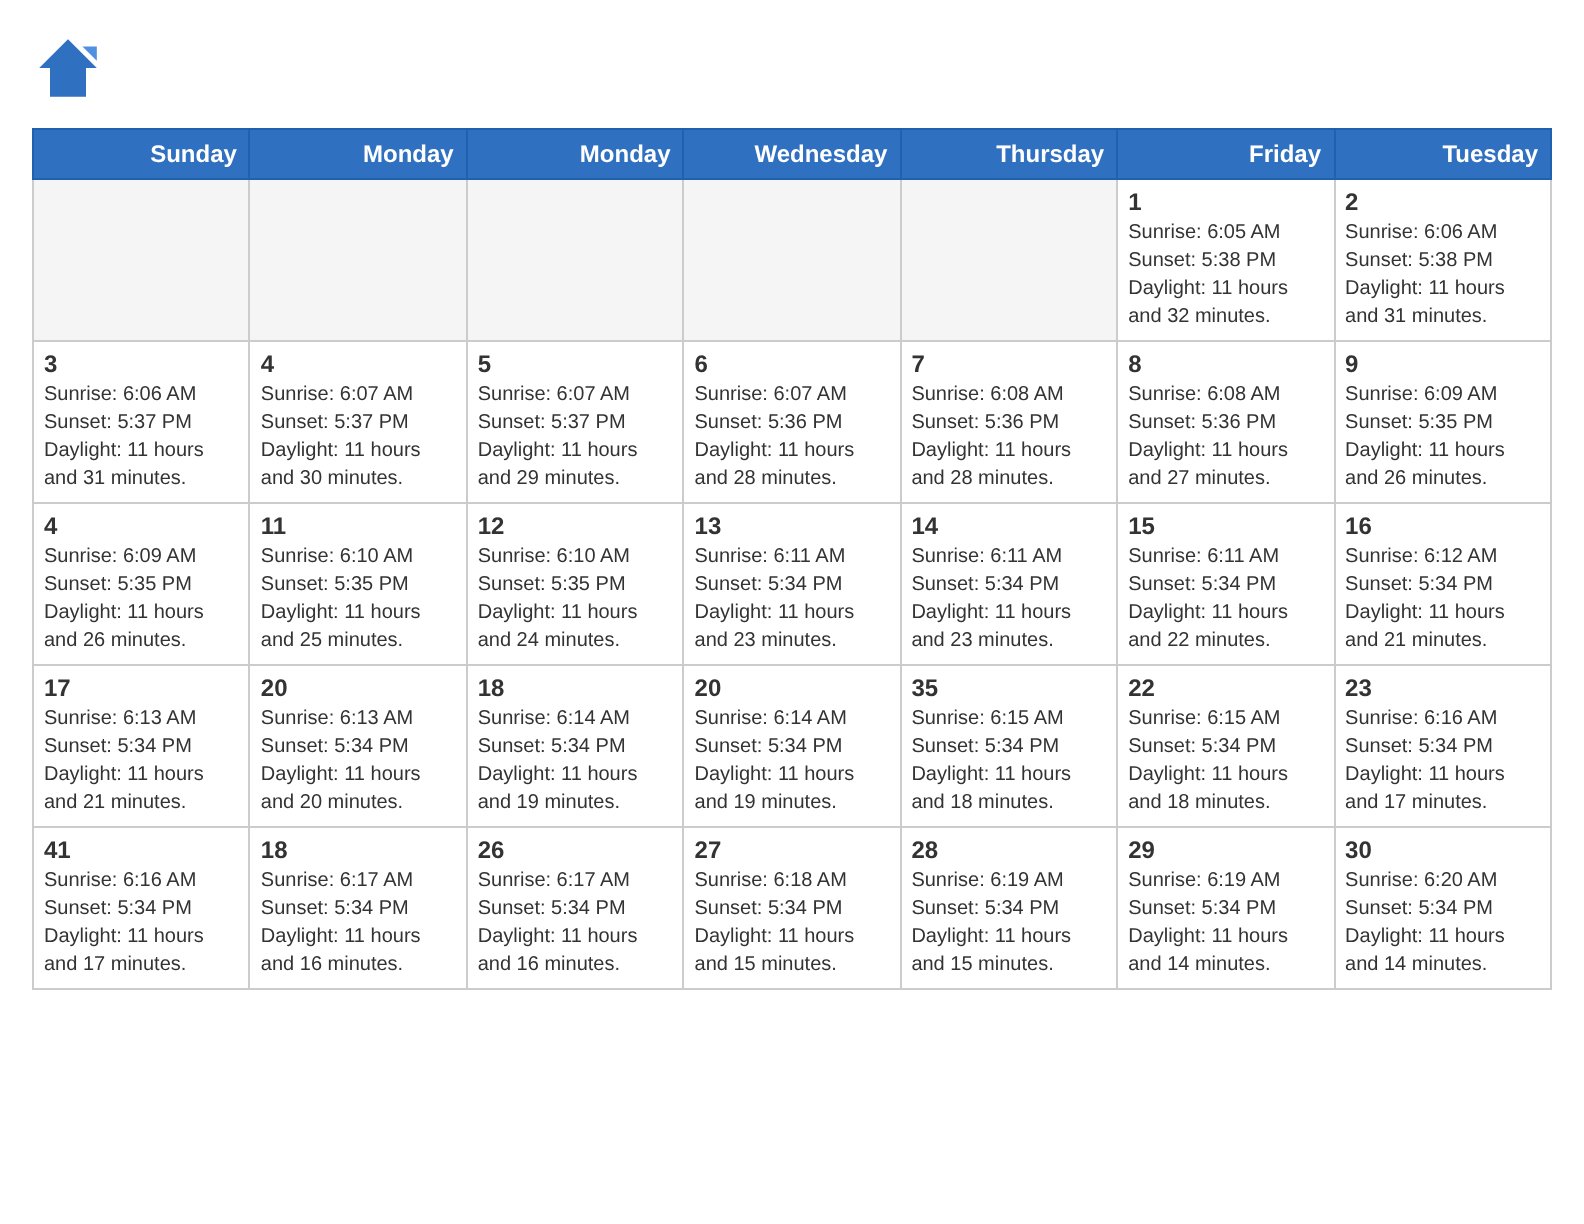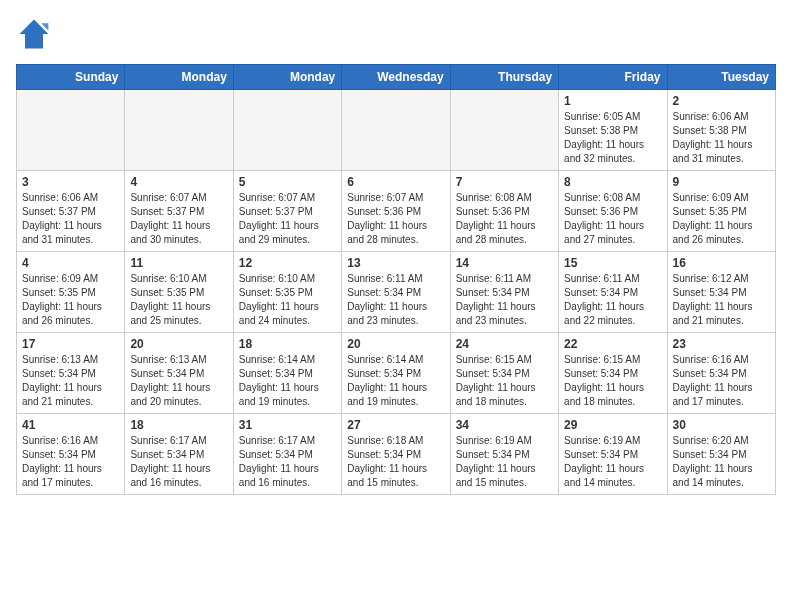--- a/index.html
+++ b/index.html
@@ -202,21 +202,21 @@
         </td>
         <td>
           <div class="day-number">18</div>
           <div class="day-info">Sunrise: 6:14 AM<br>Sunset: 5:34 PM<br>Daylight: 11 hours and 19 minutes.</div>
         </td>
         <td>
           <div class="day-number">20</div>
           <div class="day-info">Sunrise: 6:14 AM<br>Sunset: 5:34 PM<br>Daylight: 11 hours and 19 minutes.</div>
         </td>
         <td>
-          <div class="day-number">24</div>
+          <div class="day-number">35</div>
           <div class="day-info">Sunrise: 6:15 AM<br>Sunset: 5:34 PM<br>Daylight: 11 hours and 18 minutes.</div>
         </td>
         <td>
           <div class="day-number">22</div>
           <div class="day-info">Sunrise: 6:15 AM<br>Sunset: 5:34 PM<br>Daylight: 11 hours and 18 minutes.</div>
         </td>
         <td>
           <div class="day-number">23</div>
           <div class="day-info">Sunrise: 6:16 AM<br>Sunset: 5:34 PM<br>Daylight: 11 hours and 17 minutes.</div>
         </td>
@@ -224,29 +224,29 @@
       <tr>
         <td>
           <div class="day-number">41</div>
           <div class="day-info">Sunrise: 6:16 AM<br>Sunset: 5:34 PM<br>Daylight: 11 hours and 17 minutes.</div>
         </td>
         <td>
           <div class="day-number">18</div>
           <div class="day-info">Sunrise: 6:17 AM<br>Sunset: 5:34 PM<br>Daylight: 11 hours and 16 minutes.</div>
         </td>
         <td>
-          <div class="day-number">31</div>
+          <div class="day-number">26</div>
           <div class="day-info">Sunrise: 6:17 AM<br>Sunset: 5:34 PM<br>Daylight: 11 hours and 16 minutes.</div>
         </td>
         <td>
           <div class="day-number">27</div>
           <div class="day-info">Sunrise: 6:18 AM<br>Sunset: 5:34 PM<br>Daylight: 11 hours and 15 minutes.</div>
         </td>
         <td>
-          <div class="day-number">34</div>
+          <div class="day-number">28</div>
           <div class="day-info">Sunrise: 6:19 AM<br>Sunset: 5:34 PM<br>Daylight: 11 hours and 15 minutes.</div>
         </td>
         <td>
           <div class="day-number">29</div>
           <div class="day-info">Sunrise: 6:19 AM<br>Sunset: 5:34 PM<br>Daylight: 11 hours and 14 minutes.</div>
         </td>
         <td>
           <div class="day-number">30</div>
           <div class="day-info">Sunrise: 6:20 AM<br>Sunset: 5:34 PM<br>Daylight: 11 hours and 14 minutes.</div>
         </td>

